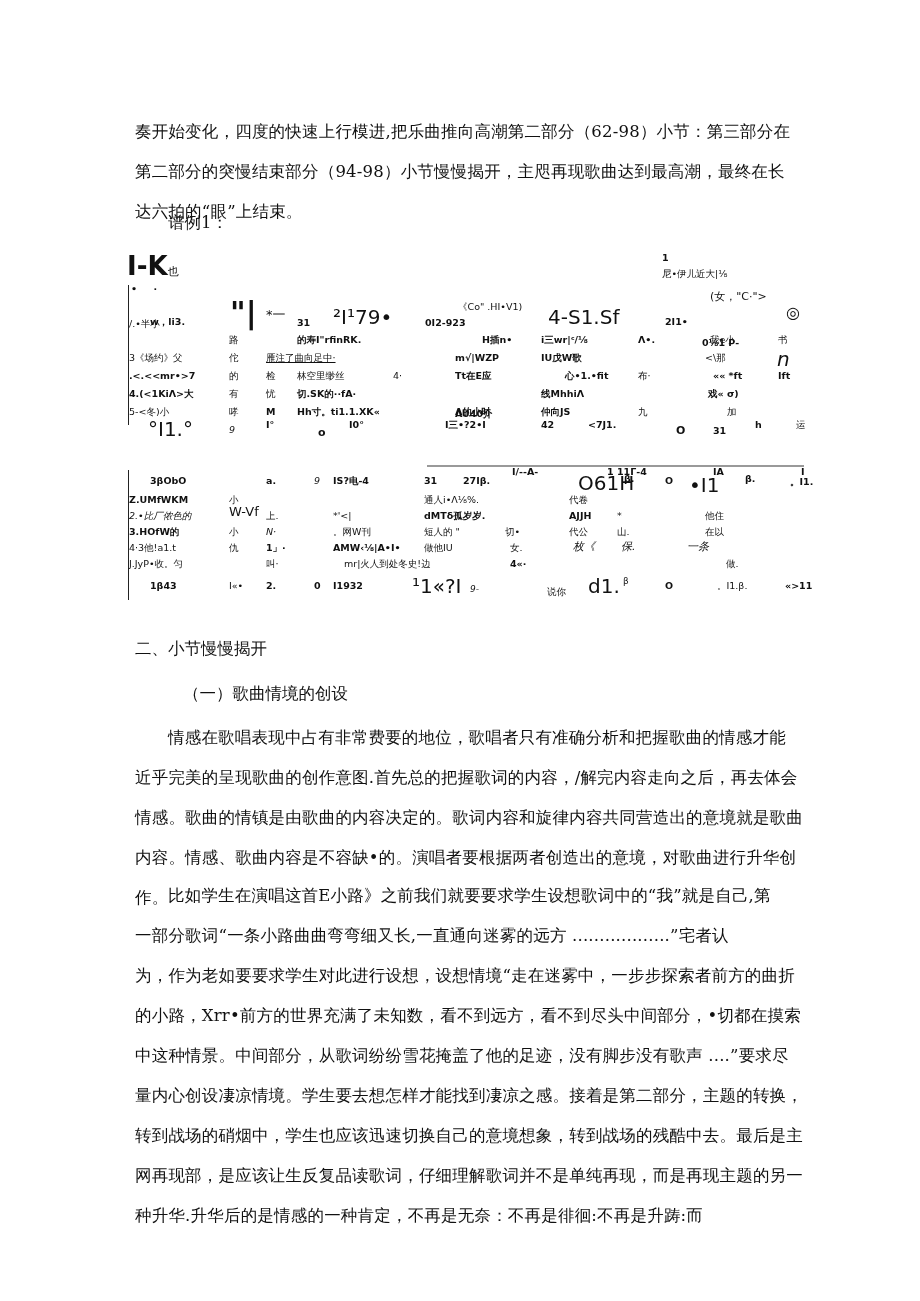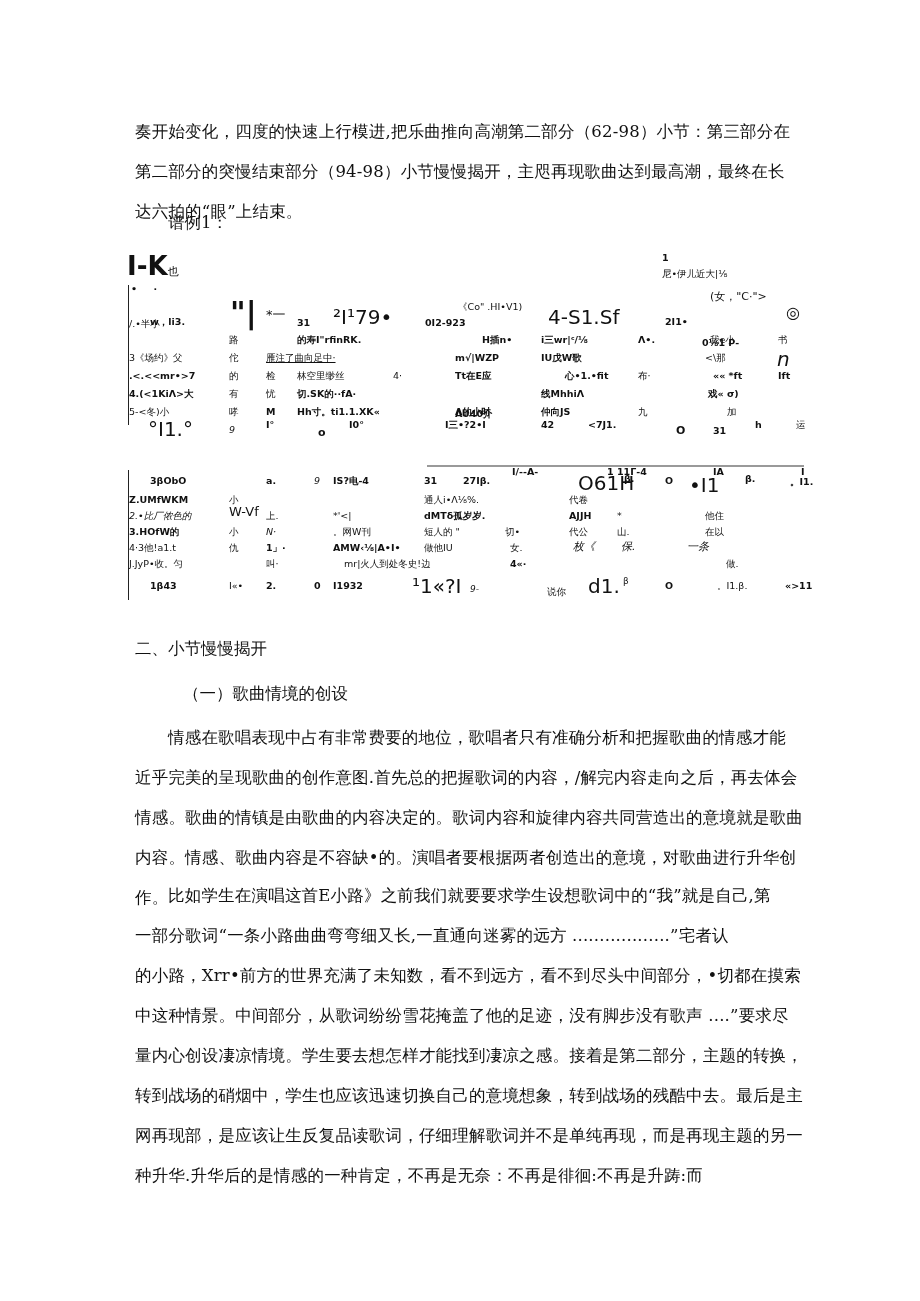--- a/index.html
+++ b/index.html
@@ -195,19 +195,20 @@
   <span class="line indent">情感在歌唱表现中占有非常费要的地位，歌唱者只有准确分析和把握歌曲的情感才能</span>
   <span class="line">近乎完美的呈现歌曲的创作意图.首先总的把握歌词的内容，/解完内容走向之后，再去体会</span>
   <span class="line">情感。歌曲的情镇是由歌曲的内容决定的。歌词内容和旋律内容共同营造出的意境就是歌曲</span>
   <span class="line">内容。情感、歌曲内容是不容缺•的。演唱者要根据两者创造出的意境，对歌曲进行升华创</span>
   <span class="line">作。</span>
 </div>
 
 <div class="para serif" style="top:876px;">
   <span class="line indent">比如学生在演唱这首E小路》之前我们就要要求学生设想歌词中的“我”就是自己,第</span>
   <span class="line">一部分歌词“一条小路曲曲弯弯细又长,一直通向迷雾的远方 ..................”宅者认</span>
+  <span class="line">为，作为老如要要求学生对此进行设想，设想情境“走在迷雾中，一步步探索者前方的曲折</span>
   <span class="line">的小路，Xrr•前方的世界充满了未知数，看不到远方，看不到尽头中间部分，•切都在摸索</span>
   <span class="line">中这种情景。中间部分，从歌词纷纷雪花掩盖了他的足迹，没有脚步没有歌声 ....”要求尽</span>
   <span class="line">量内心创设凄凉情境。学生要去想怎样才能找到凄凉之感。接着是第二部分，主题的转换，</span>
   <span class="line">转到战场的硝烟中，学生也应该迅速切换自己的意境想象，转到战场的残酷中去。最后是主</span>
   <span class="line">网再现部，是应该让生反复品读歌词，仔细理解歌词并不是单纯再现，而是再现主题的另一</span>
   <span class="line">种升华.升华后的是情感的一种肯定，不再是无奈：不再是徘徊:不再是升踌:而</span>
 </div>
 
 </body></html>

